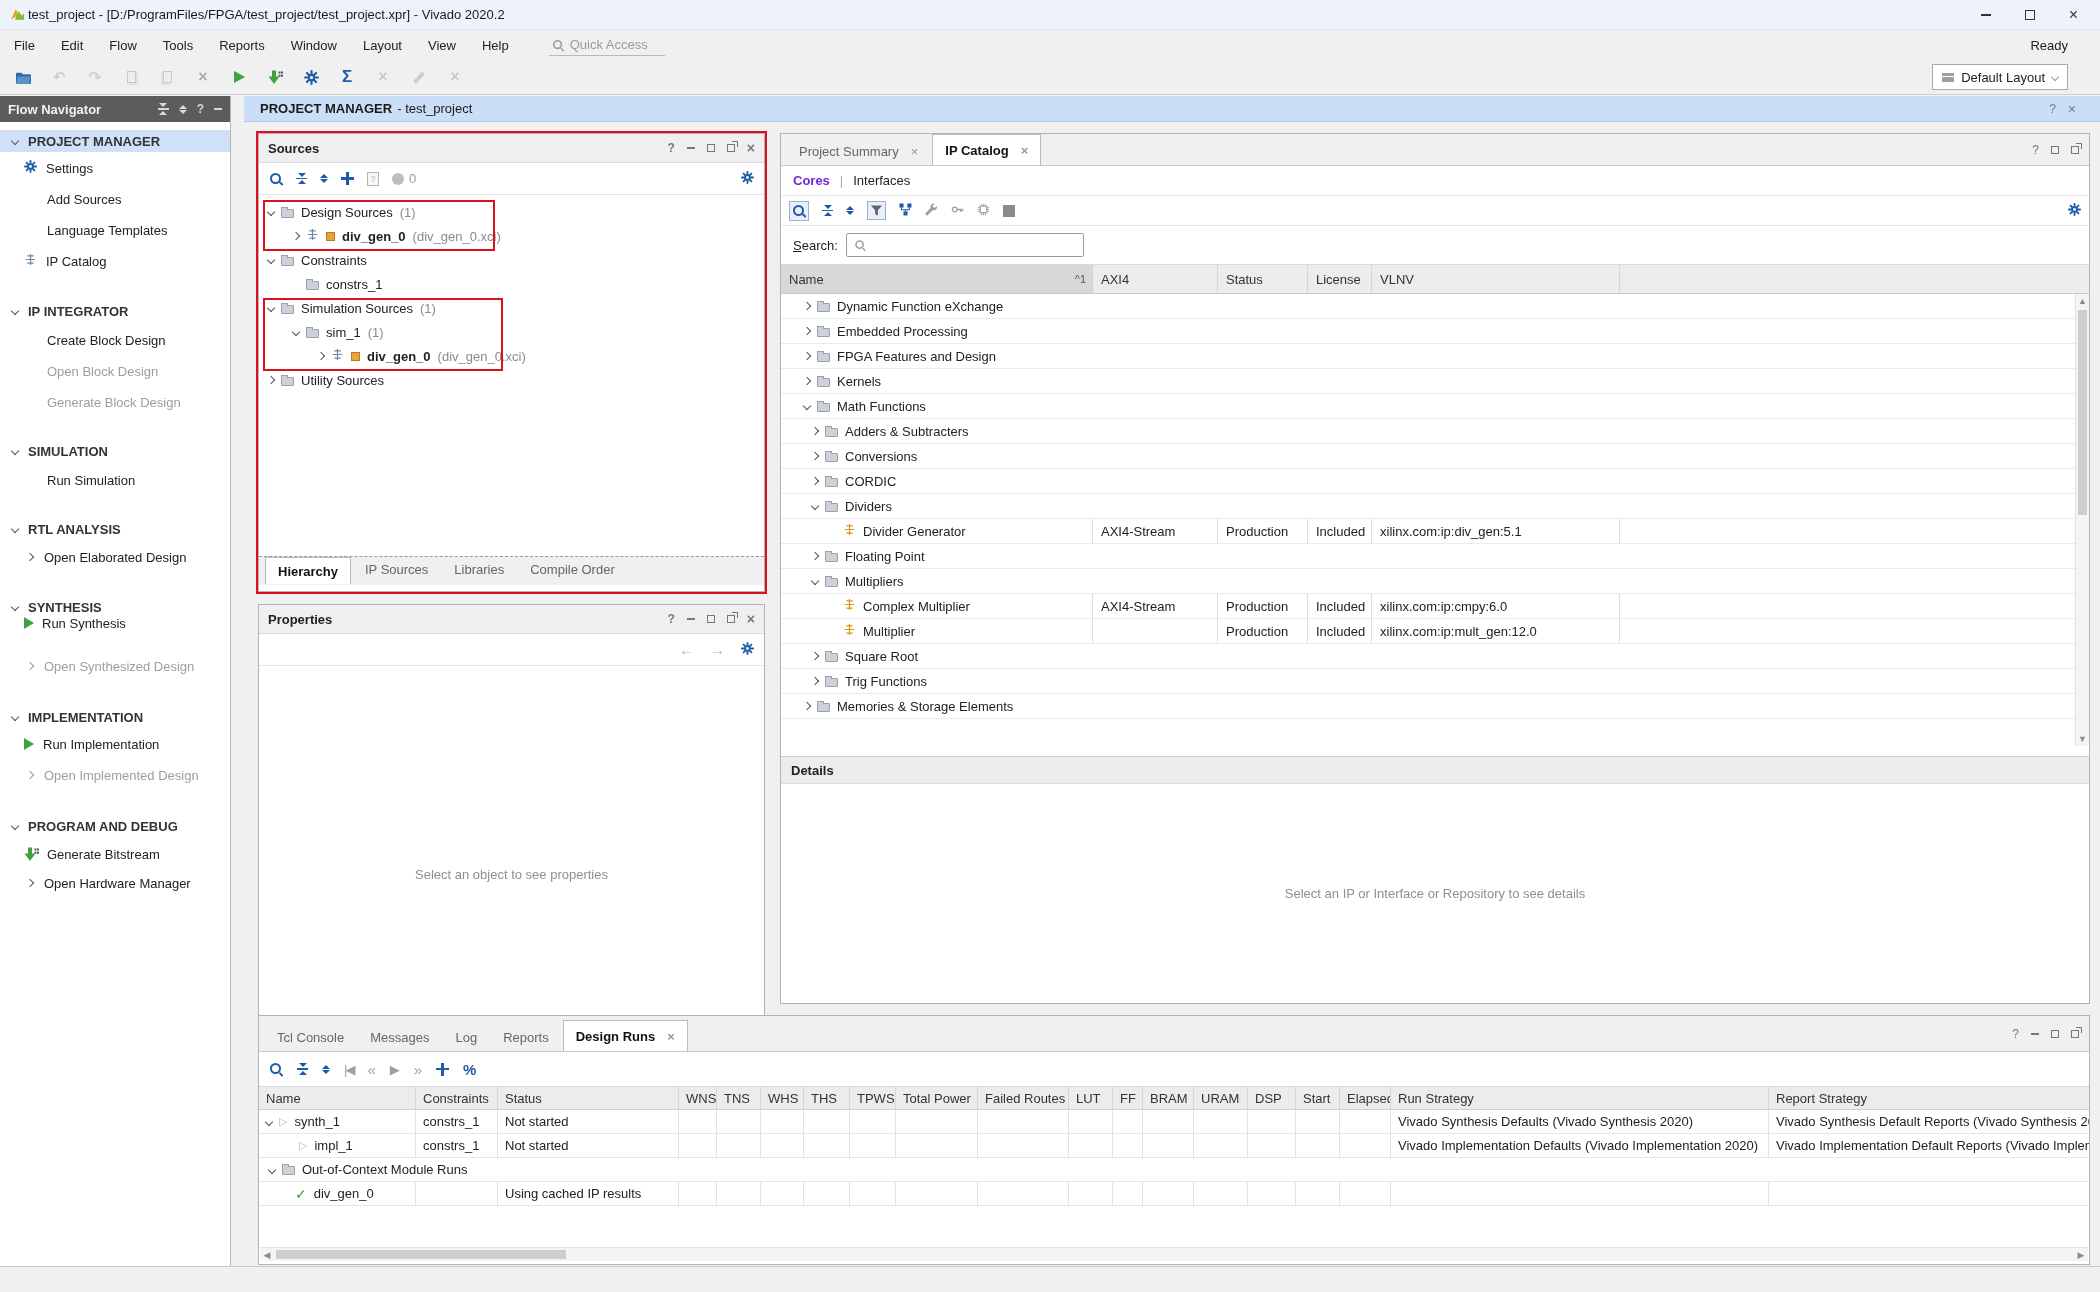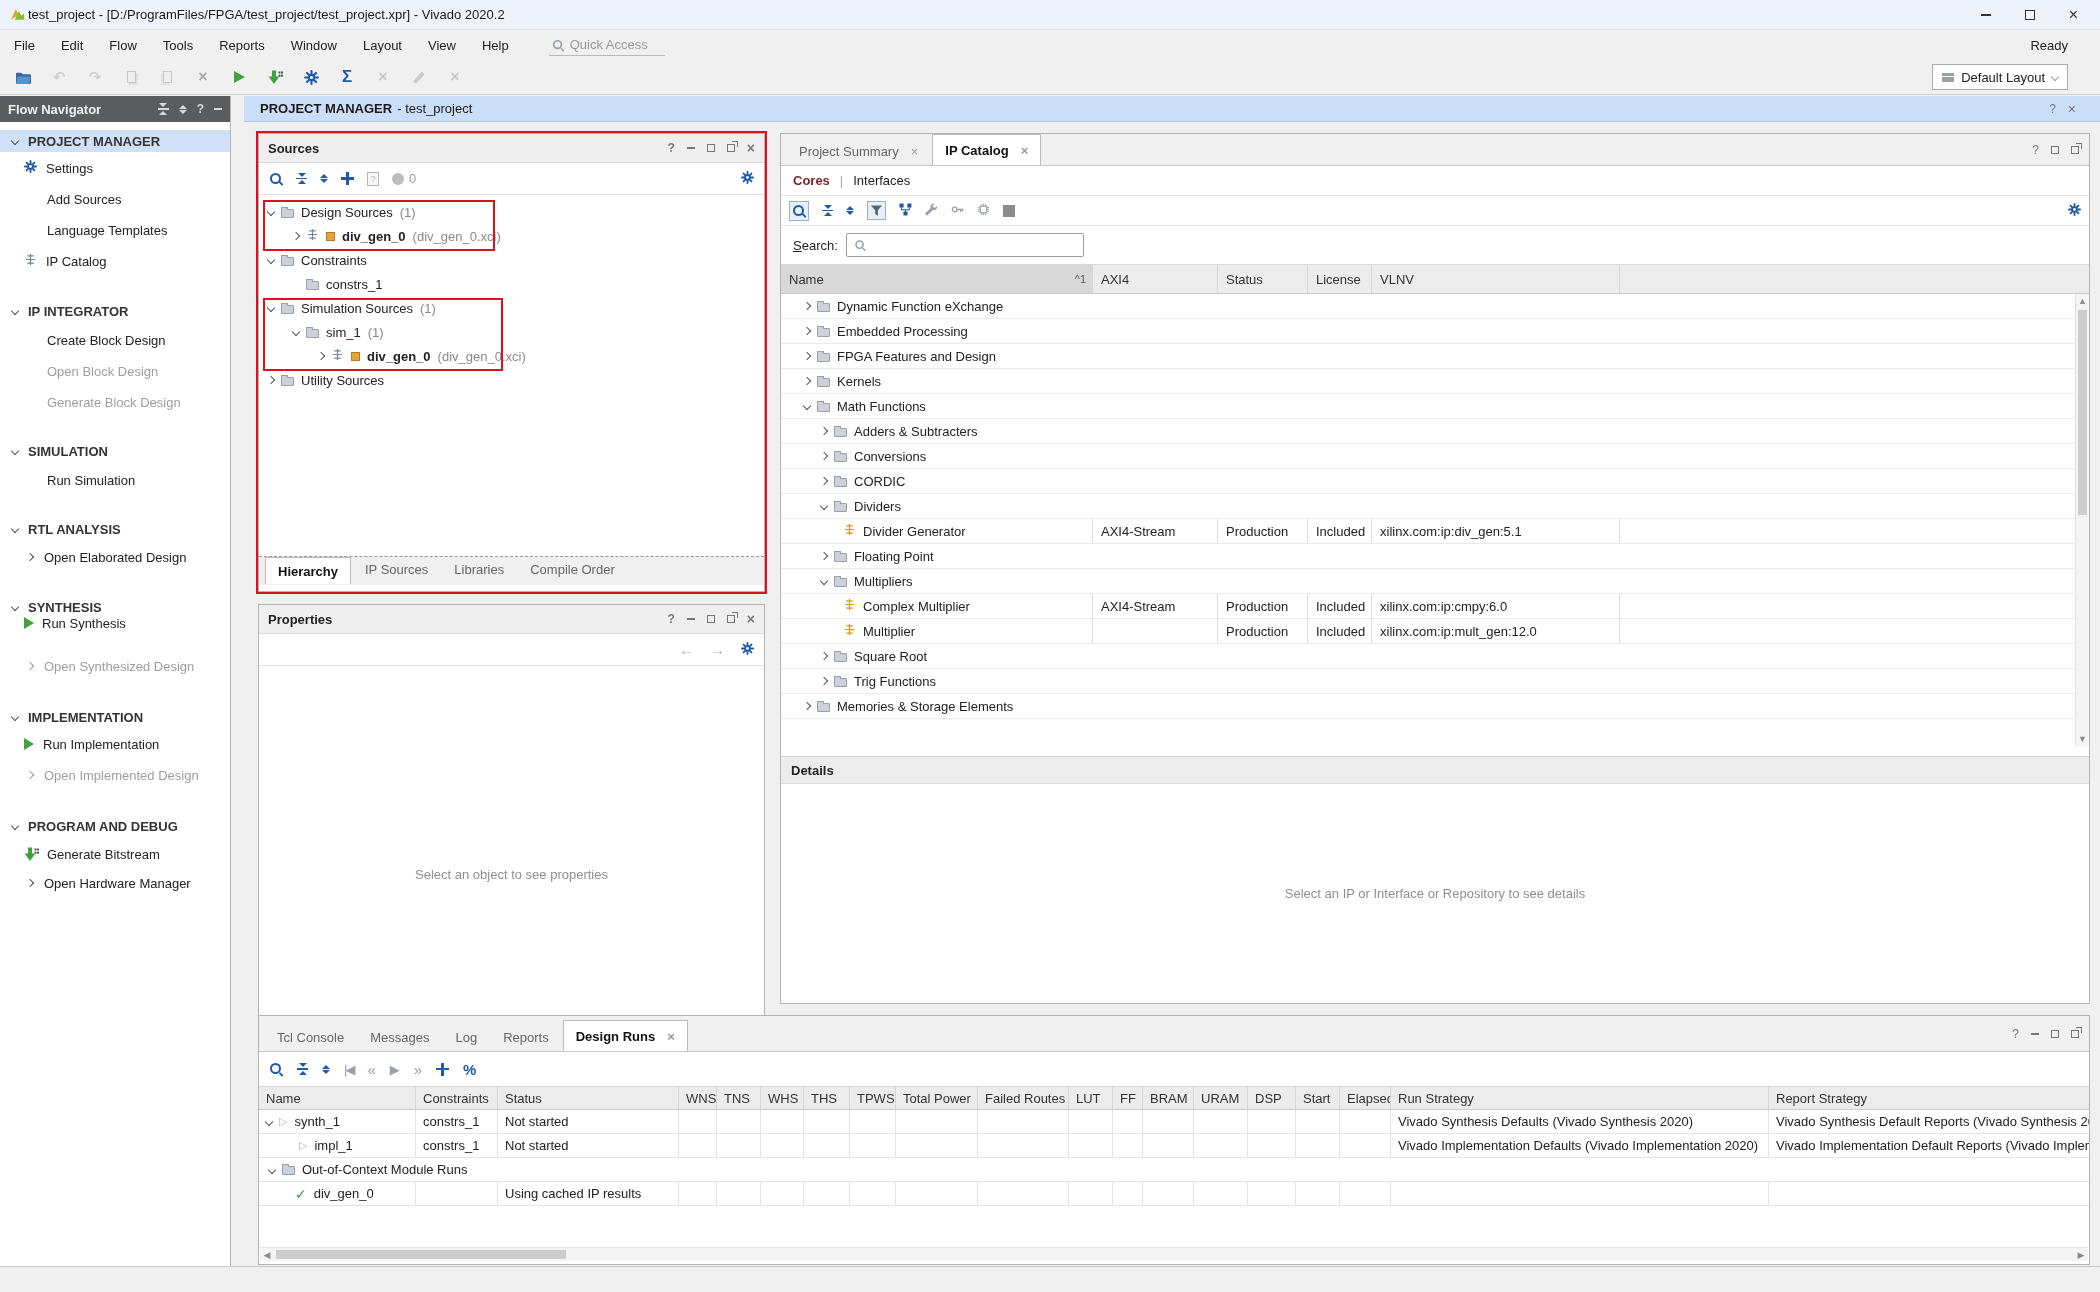--- a/index.html
+++ b/index.html
@@ -94,34 +94,34 @@
   
   .props{left:258px;top:604px;width:507px;height:481px;}
   .p-empty{position:absolute;left:0;right:0;top:60px;bottom:0;display:flex;align-items:center;justify-content:center;color:#8f8f8f;}
   
   .ipcat{left:780px;top:133px;width:1310px;height:871px;}
   .top-tabs{height:32px;background:#f0f0f0;border-bottom:1px solid #c9c9c9;display:flex;align-items:flex-end;padding-left:6px;gap:2px;}
   .ttab{height:28px;display:flex;align-items:center;gap:12px;padding:0 12px;color:#666;}
   .ttab.active{background:#fff;border:1px solid #bbb;border-bottom:none;font-weight:bold;color:#111;height:31px;}
   .ttab .x{color:#999;font-size:13px;}
   .views{height:30px;display:flex;align-items:center;gap:10px;padding:0 12px;border-bottom:1px solid #e6e6e6;}
-  .views .v1{font-weight:bold;color:#7f1d1d;}
+  .views .v1{font-weight:bold;color:#6d28d9;}
   .views .sep{color:#aaa;}
   .ic-tool{height:30px;display:flex;align-items:center;gap:13px;padding:0 8px;border-bottom:1px solid #e6e6e6;}
   .boxed{border:1px solid #9bb0c9;background:#e9eff8;padding:2px;display:flex;align-items:center;justify-content:center;}
   .searchrow{height:38px;display:flex;align-items:center;gap:8px;padding:0 12px;}
   .searchrow .sl::first-letter{text-decoration:underline;}
   .sinput{width:238px;height:24px;border:1px solid #9d9d9d;border-radius:2px;display:flex;align-items:center;padding:0 6px;color:#9a9a9a;background:#fff;}
   .ihead{display:grid;grid-template-columns:312px 125px 90px 64px 248px 1fr;height:30px;background:#ececec;border-bottom:1px solid #c9c9c9;border-top:1px solid #d9d9d9;color:#333;}
   .ihead .hc{display:flex;align-items:center;padding-left:8px;border-right:1px solid #d5d5d5;height:100%;}
   .ihead .hc.hname{background:#d8d8d8;justify-content:space-between;padding-right:6px;}
   .sortind{font-size:11px;color:#555;}
   .irow{display:grid;grid-template-columns:312px 125px 90px 64px 248px 1fr;height:25px;align-items:stretch;border-bottom:1px solid #ebebeb;}
   .irow .nm{display:flex;align-items:center;gap:7px;white-space:nowrap;overflow:hidden;}
-  .irow.l0 .nm{padding-left:23px;} .irow.l1 .nm{padding-left:40px;} .irow.l2 .nm{padding-left:62px;}
+  .irow.l0 .nm{padding-left:23px;} .irow.l1 .nm{padding-left:31px;} .irow.l2 .nm{padding-left:62px;}
   .irow.leaf>div{border-right:1px solid #dcdcdc;display:flex;align-items:center;padding-left:8px;white-space:nowrap;overflow:hidden;}
   .irow.leaf>div.fill{border-right:none;}
   .vscroll{position:absolute;right:0;top:160px;width:14px;height:452px;background:#f4f4f4;border-left:1px solid #e0e0e0;}
   .vthumb{position:absolute;left:2px;right:2px;top:16px;height:205px;background:#cdcdcd;}
   .varr{position:absolute;left:0;right:0;height:14px;color:#8a8a8a;font-size:9px;display:flex;align-items:center;justify-content:center;}
   .details-h{position:absolute;left:0;right:0;top:622px;height:28px;background:#ececec;border-top:1px solid #cfcfcf;border-bottom:1px solid #dcdcdc;display:flex;align-items:center;padding:0 10px;font-weight:bold;}
   .details-b{position:absolute;left:0;right:0;top:650px;bottom:0;display:flex;align-items:center;justify-content:center;color:#8f8f8f;}
   
   .runs{left:258px;top:1015px;width:1832px;height:250px;}
   .r-tabs{height:36px;background:#f0f0f0;border-bottom:1px solid #c9c9c9;display:flex;align-items:flex-end;padding-left:6px;gap:2px;}

